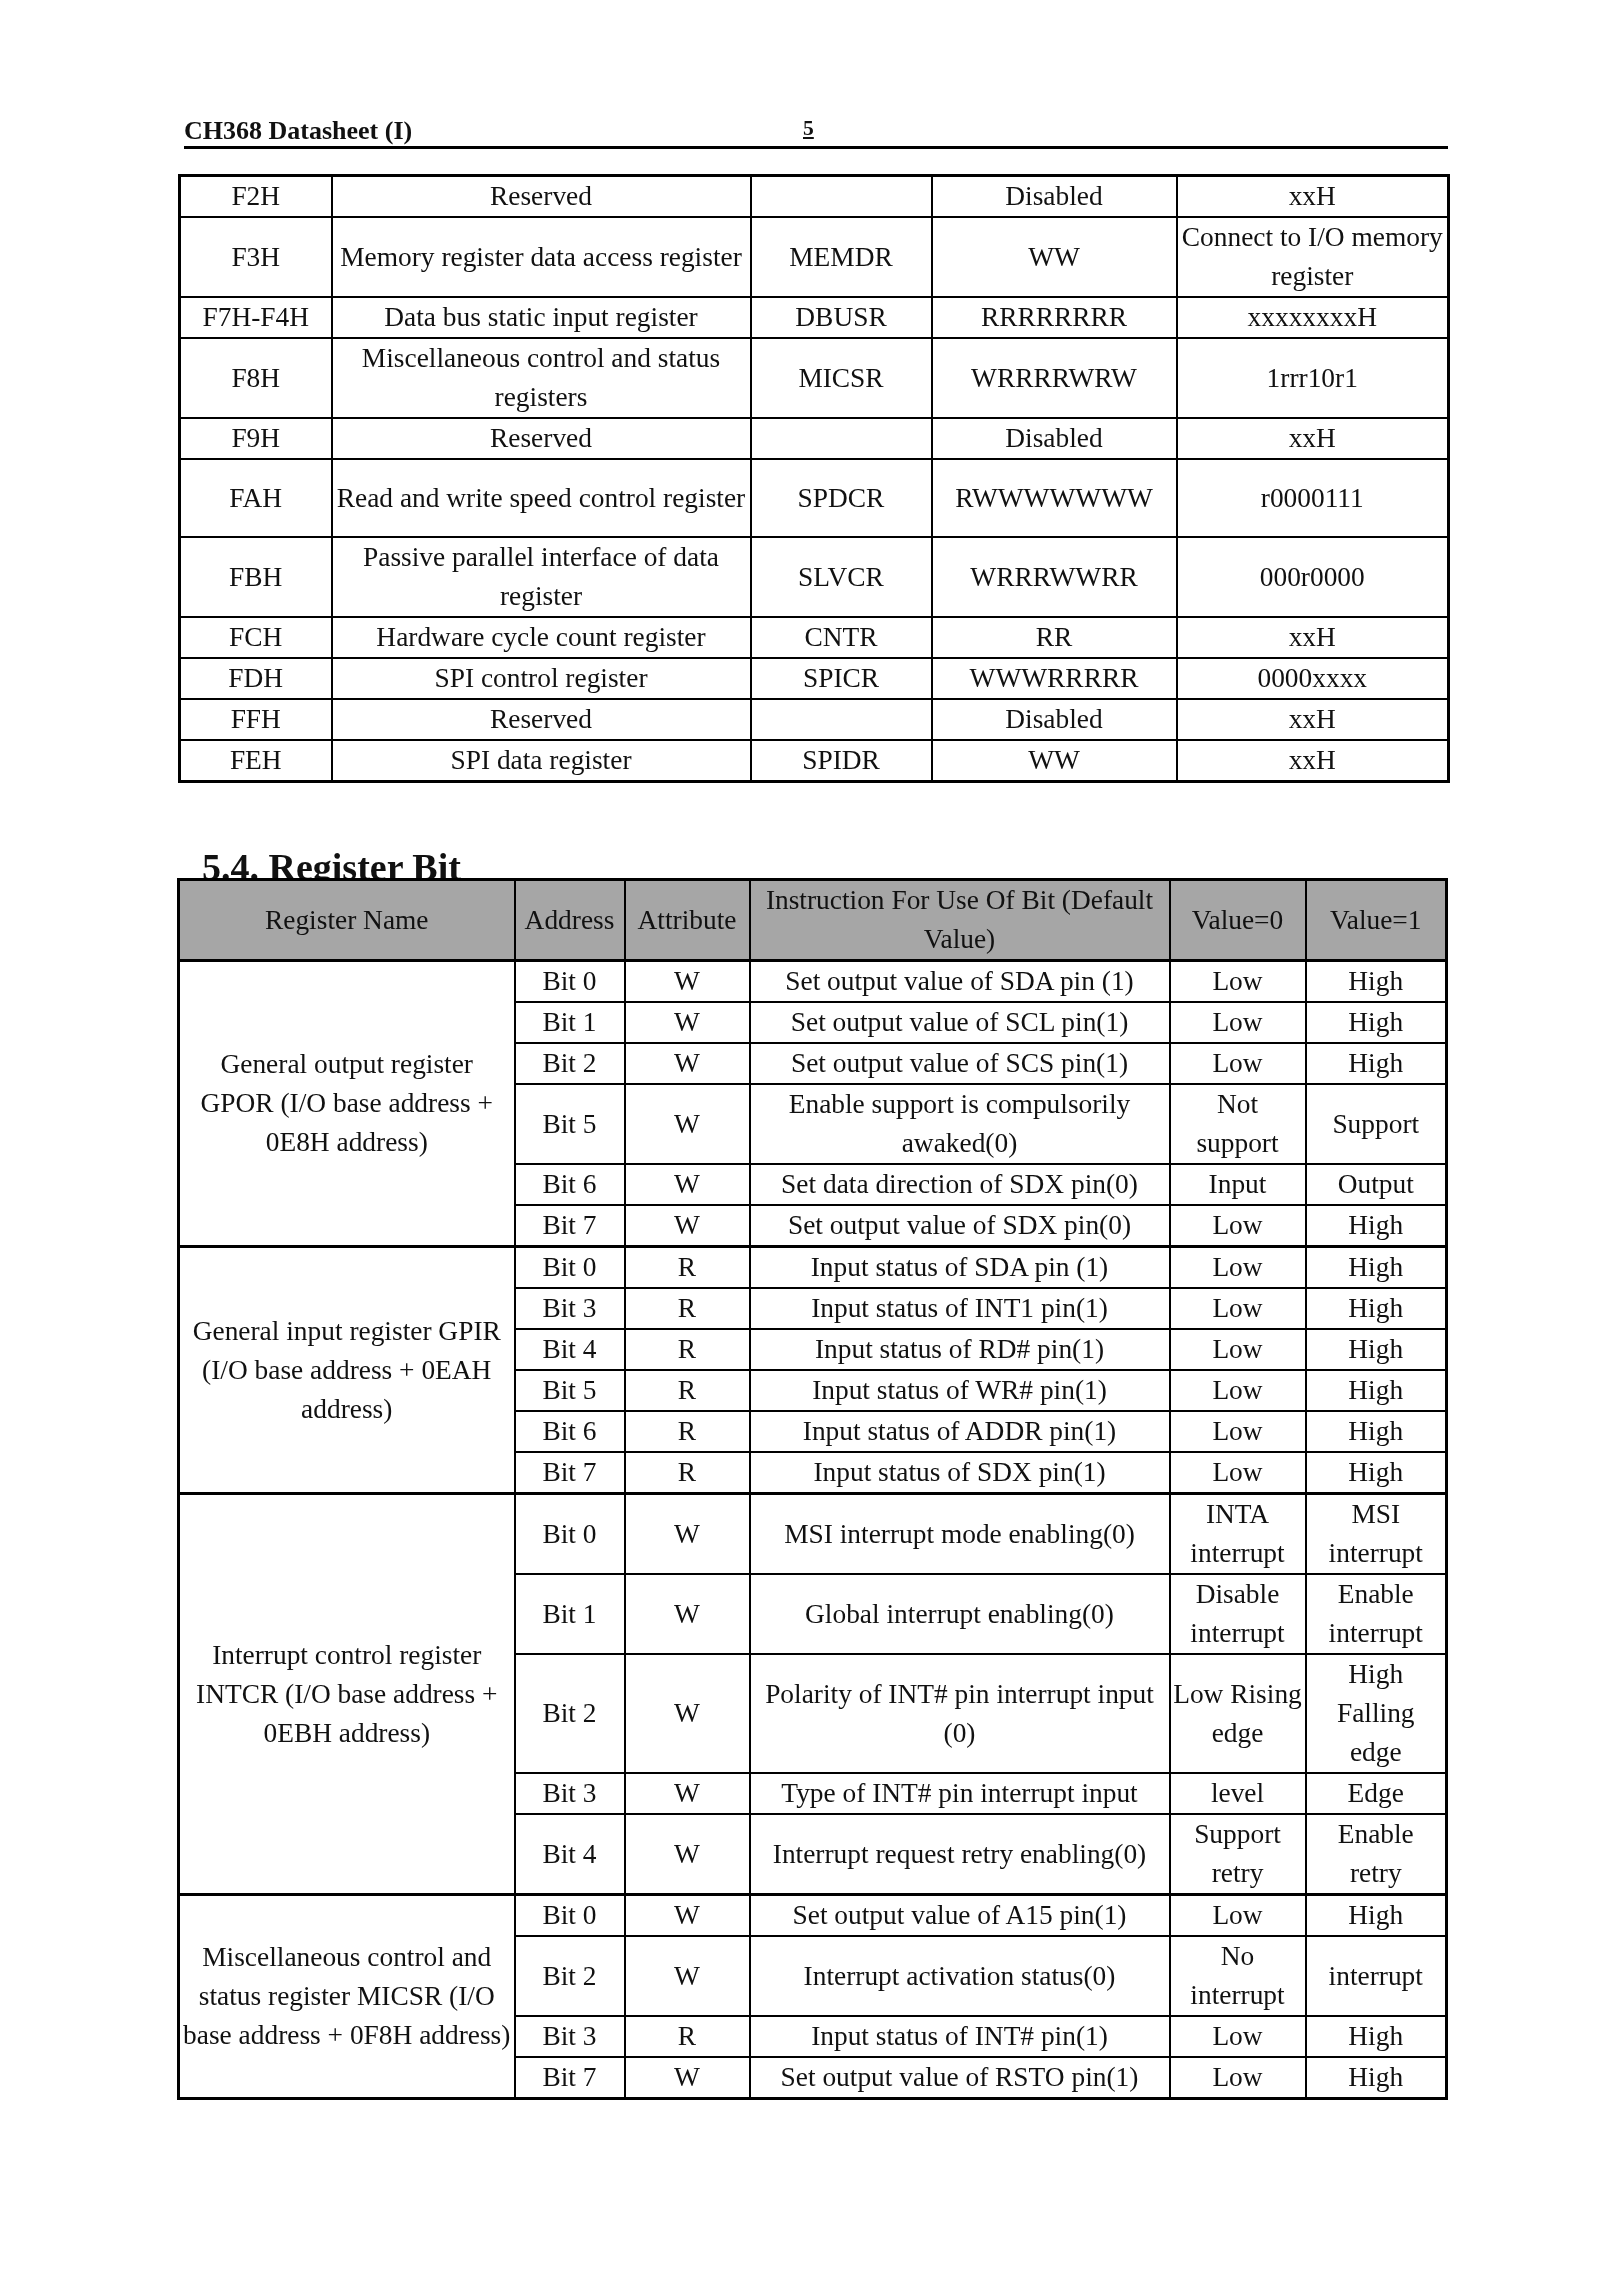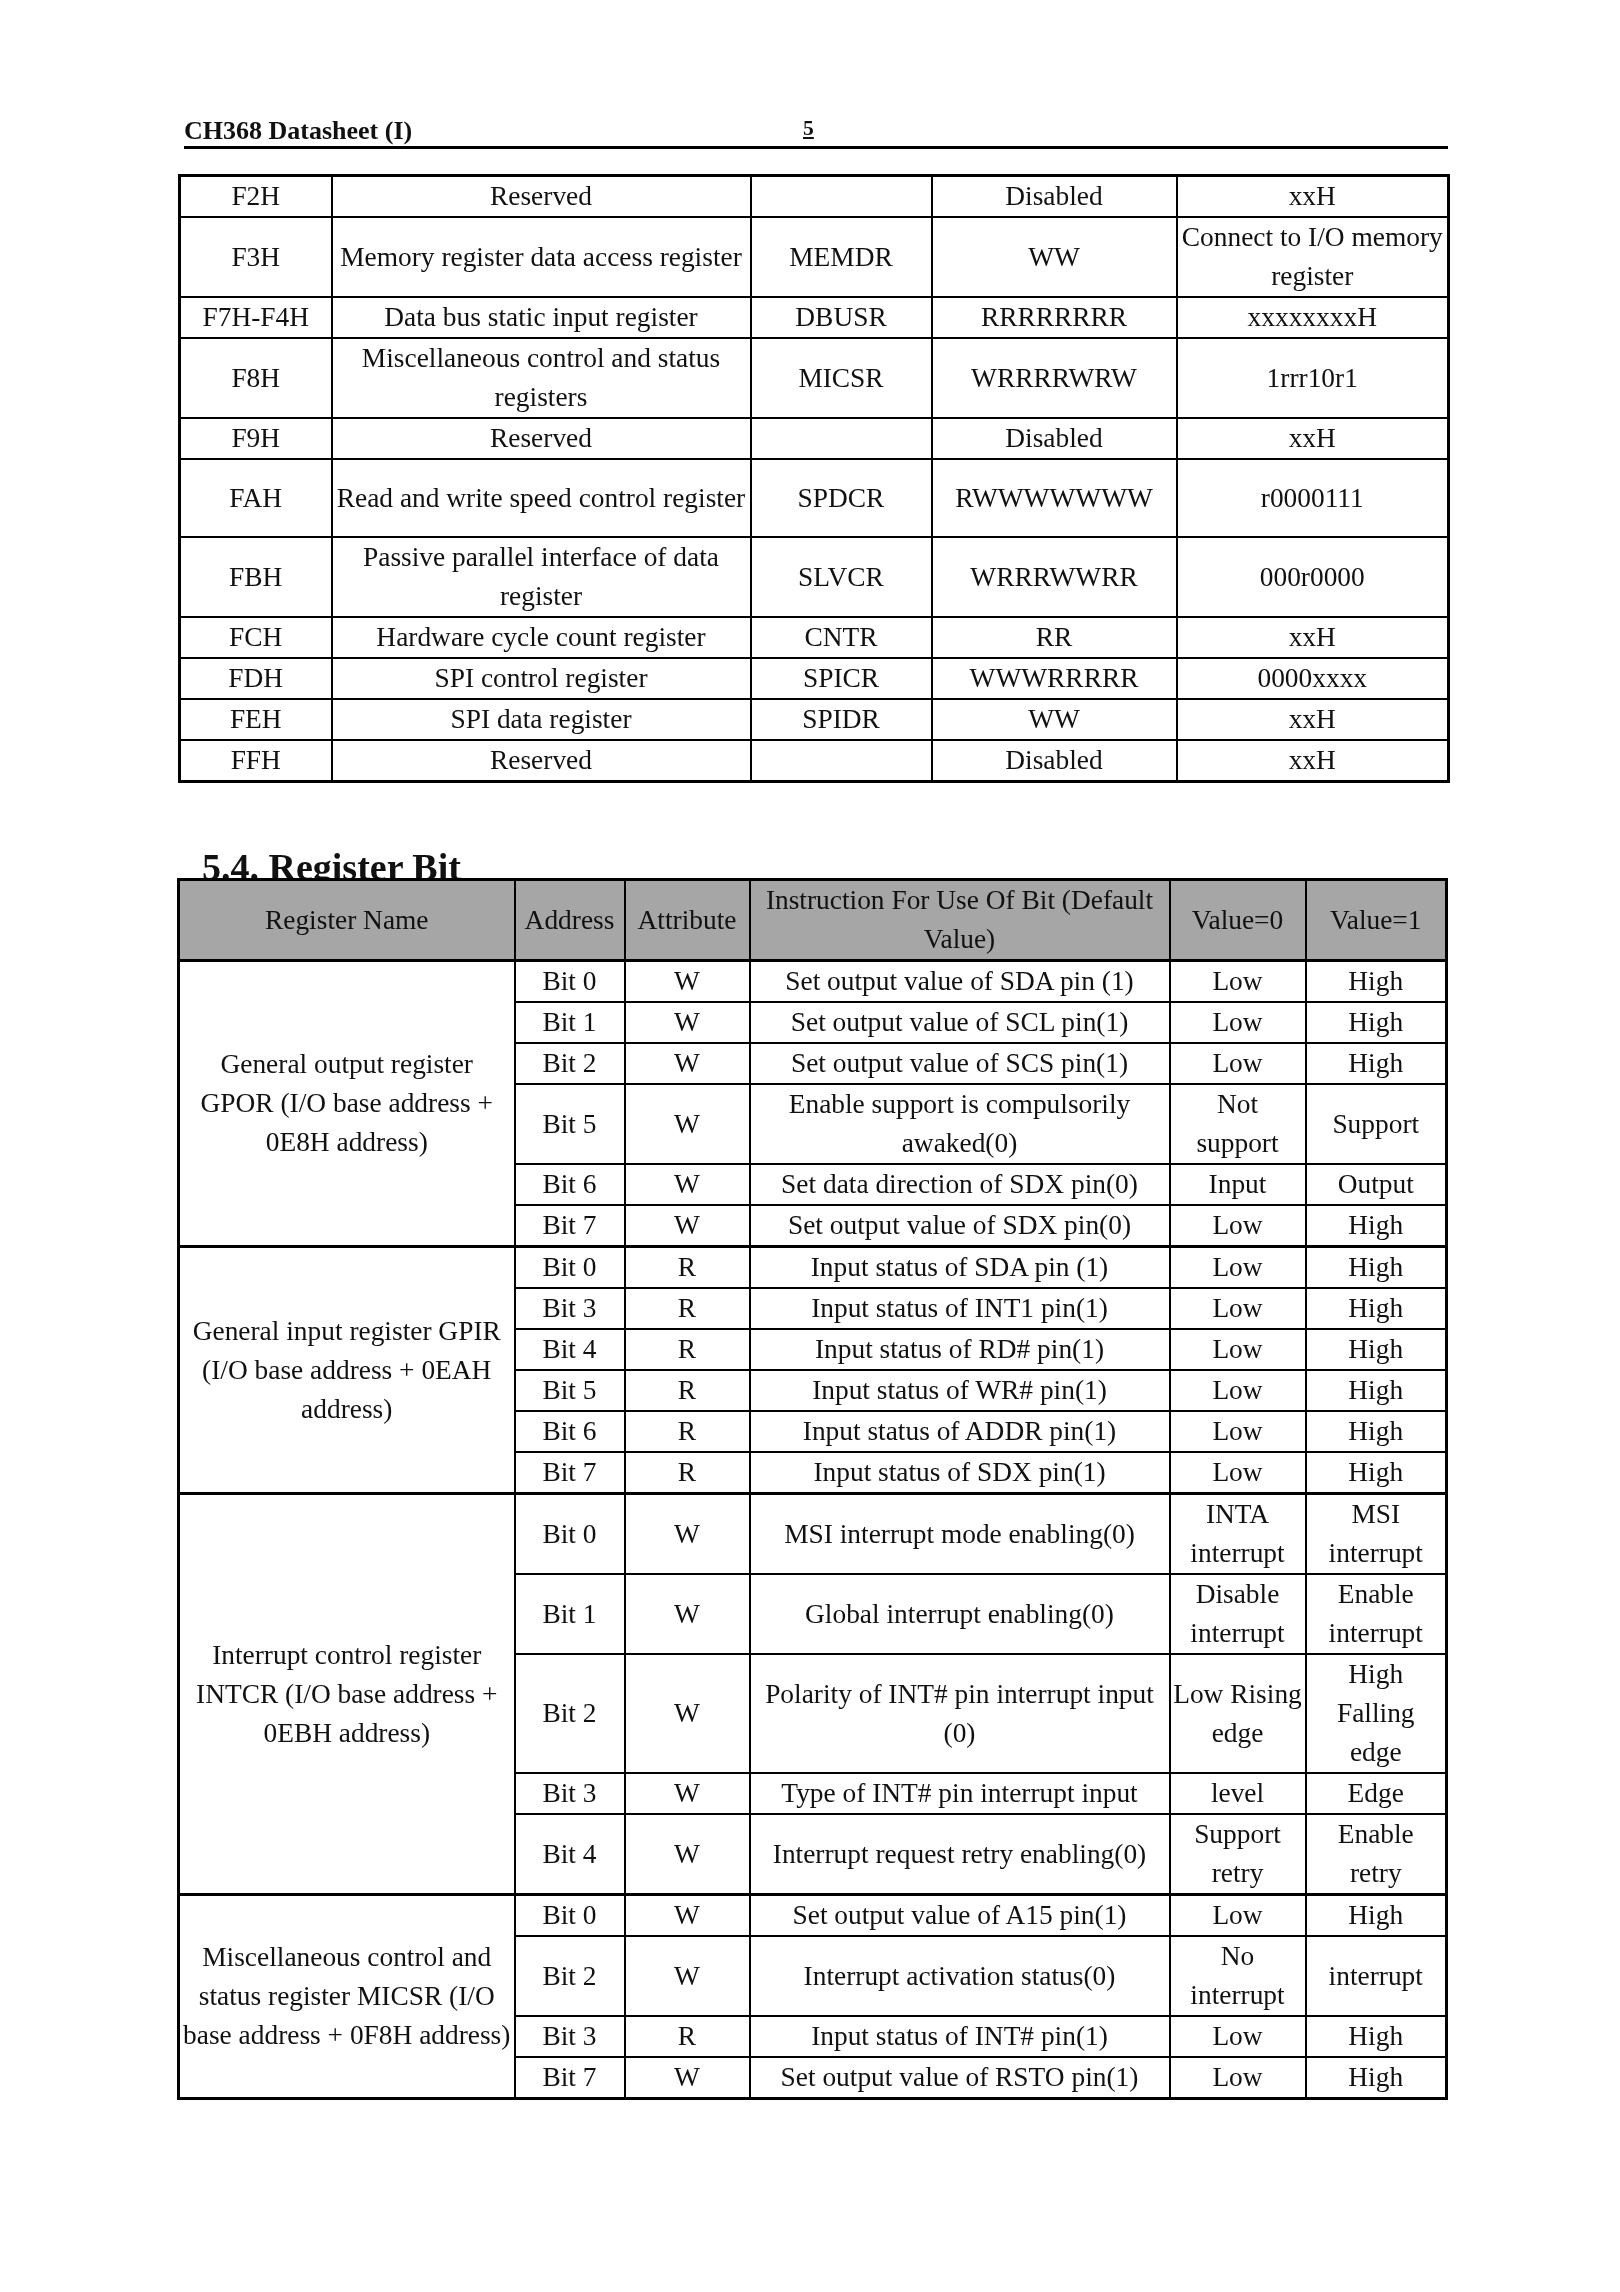--- a/index.html
+++ b/index.html
@@ -101,31 +101,31 @@
         <td>xxH</td>
       </tr>
       <tr>
         <td>FDH</td>
         <td>SPI control register</td>
         <td>SPICR</td>
         <td>WWWRRRRR</td>
         <td>0000xxxx</td>
       </tr>
       <tr>
+        <td>FFH</td>
+        <td>Reserved</td>
+        <td></td>
+        <td>Disabled</td>
+        <td>xxH</td>
+      </tr>
+      <tr>
         <td>FEH</td>
         <td>SPI data register</td>
         <td>SPIDR</td>
         <td>WW</td>
-        <td>xxH</td>
-      </tr>
-      <tr>
-        <td>FFH</td>
-        <td>Reserved</td>
-        <td></td>
-        <td>Disabled</td>
         <td>xxH</td>
       </tr>
     </tbody>
 </table>
 
 <h2 class="section-heading">5.4. Register Bit</h2>
 
 <table id="bit-table">
   <colgroup>
     <col style="width:336px">

